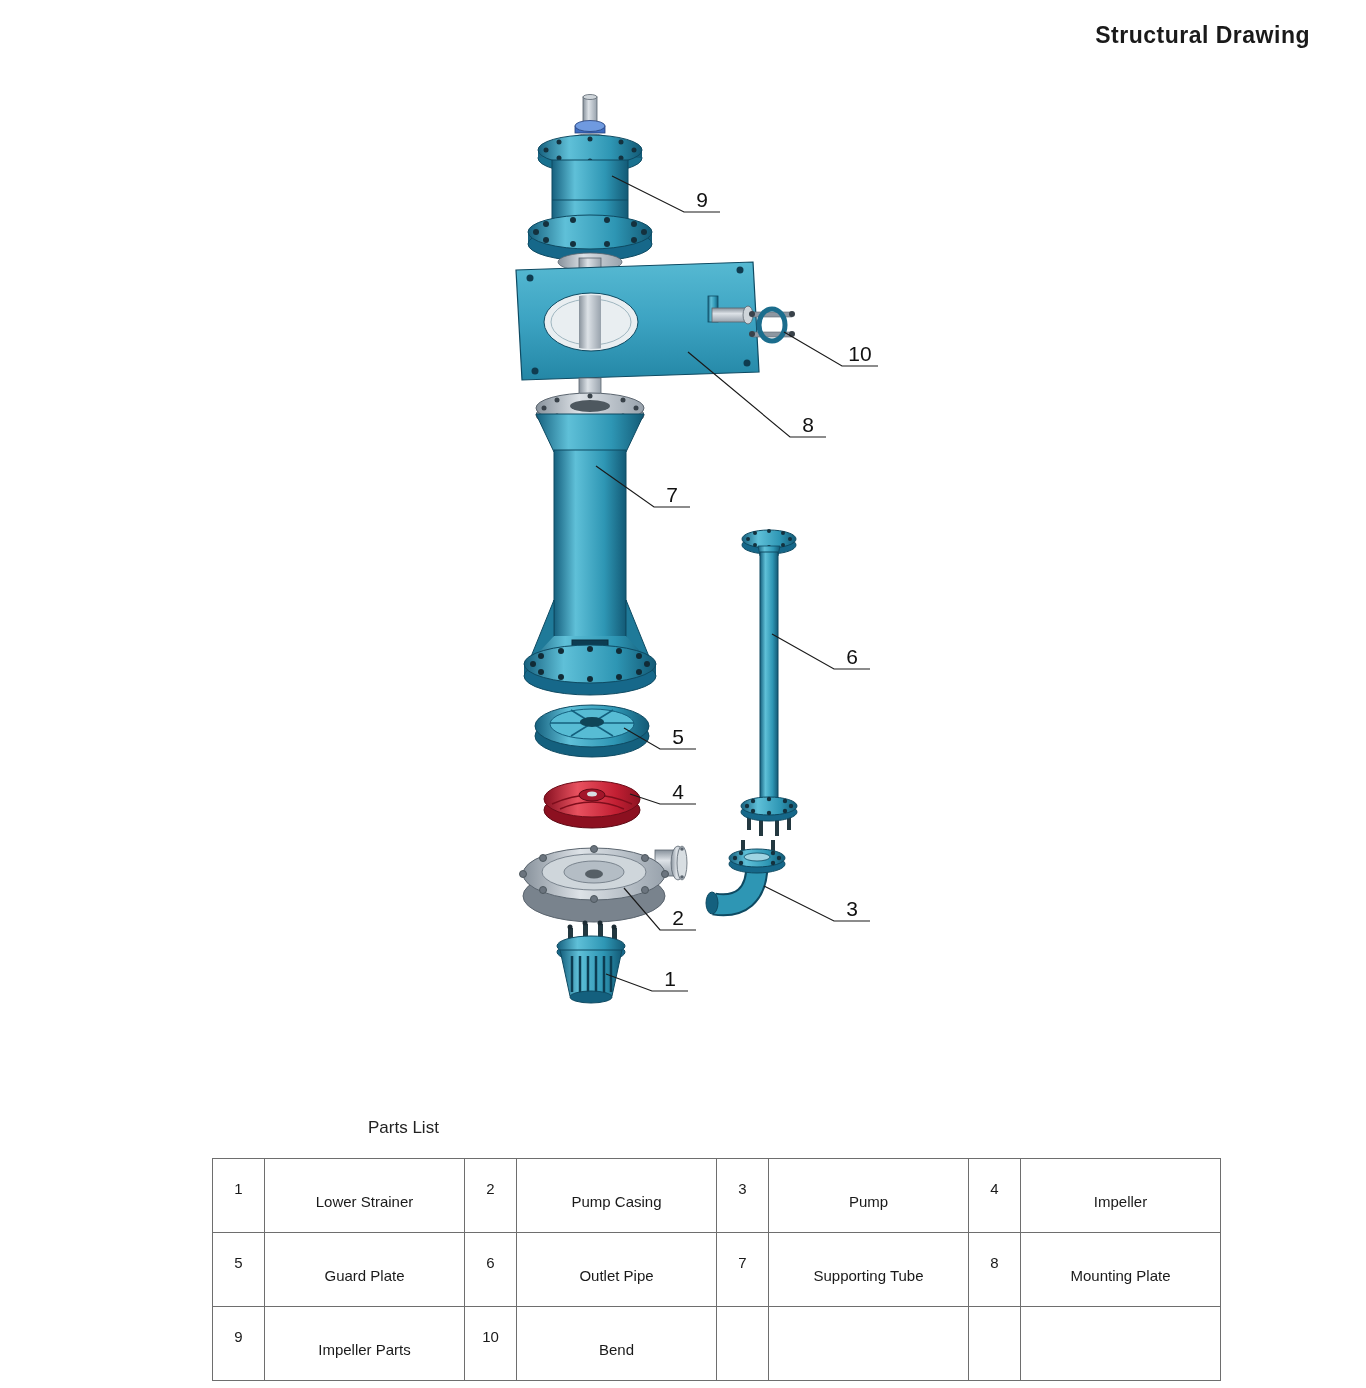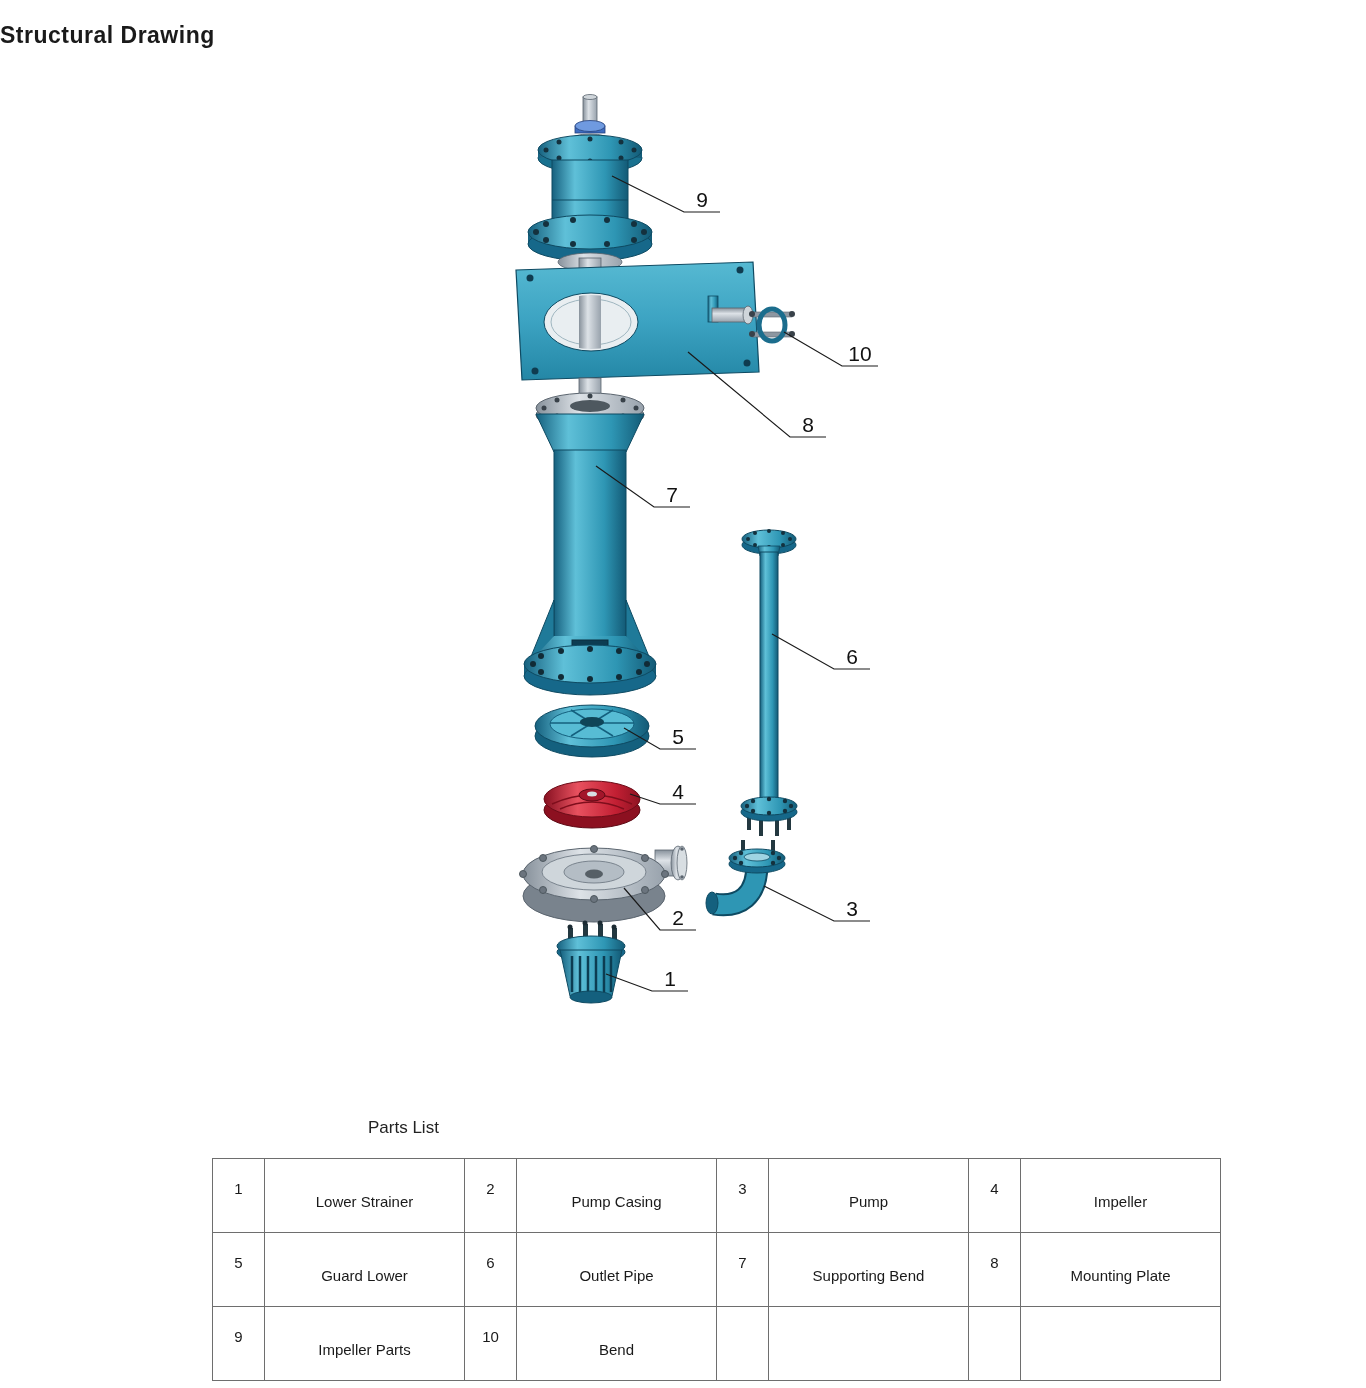--- a/index.html
+++ b/index.html
@@ -1,17 +1,17 @@
 <!DOCTYPE html>
 <html><head>
 <meta charset="utf-8">
 <style>
   html,body { margin:0; padding:0; background:#ffffff; }
   body { width:1366px; height:1388px; position:relative; font-family:"Liberation Sans", sans-serif; overflow:hidden; }
-  .title { position:absolute; top:22px; left:0; width:1310px; margin:0; text-align:left;
+  .title { position:absolute; top:22px; left:0; width:1310px; margin:0; text-align:right;
            font-size:23px; font-weight:bold; letter-spacing:0.5px; color:#1a1a1a; }
   .diagram-wrap { position:absolute; top:0; left:0; width:1366px; height:1110px; }
   svg text.lbl { font-size:21px; fill:#111; }
   .parts-heading { position:absolute; top:1118px; left:368px; font-size:17px; color:#222;text-align:center; }
   table.parts-table { position:absolute; top:1158px; left:212px; border-collapse:collapse; table-layout:fixed; }
   table.parts-table td { border:1px solid #6e6e6e; font-size:15px; color:#1a1a1a; overflow:hidden; }
   table.parts-table tr { height:74px; }
   td.num  { text-align:center; vertical-align:middle; padding-bottom:16px; }
   td.name { text-align:center; vertical-align:middle; padding-top:12px; }
 </style>
@@ -313,25 +313,25 @@
       <td class="name">Lower Strainer</td>
       <td class="num">2</td>
       <td class="name">Pump Casing</td>
       <td class="num">3</td>
       <td class="name">Pump</td>
       <td class="num">4</td>
       <td class="name">Impeller</td>
     </tr>
     <tr>
       <td class="num">5</td>
-      <td class="name">Guard Lower</td>
+      <td class="name">Guard Plate</td>
       <td class="num">6</td>
       <td class="name">Outlet Pipe</td>
       <td class="num">7</td>
-      <td class="name">Supporting Bend</td>
+      <td class="name">Supporting Tube</td>
       <td class="num">8</td>
       <td class="name">Mounting Plate</td>
     </tr>
     <tr>
       <td class="num">9</td>
       <td class="name">Impeller Parts</td>
       <td class="num">10</td>
       <td class="name">Bend</td>
       <td class="num"></td>
       <td class="name"></td>

